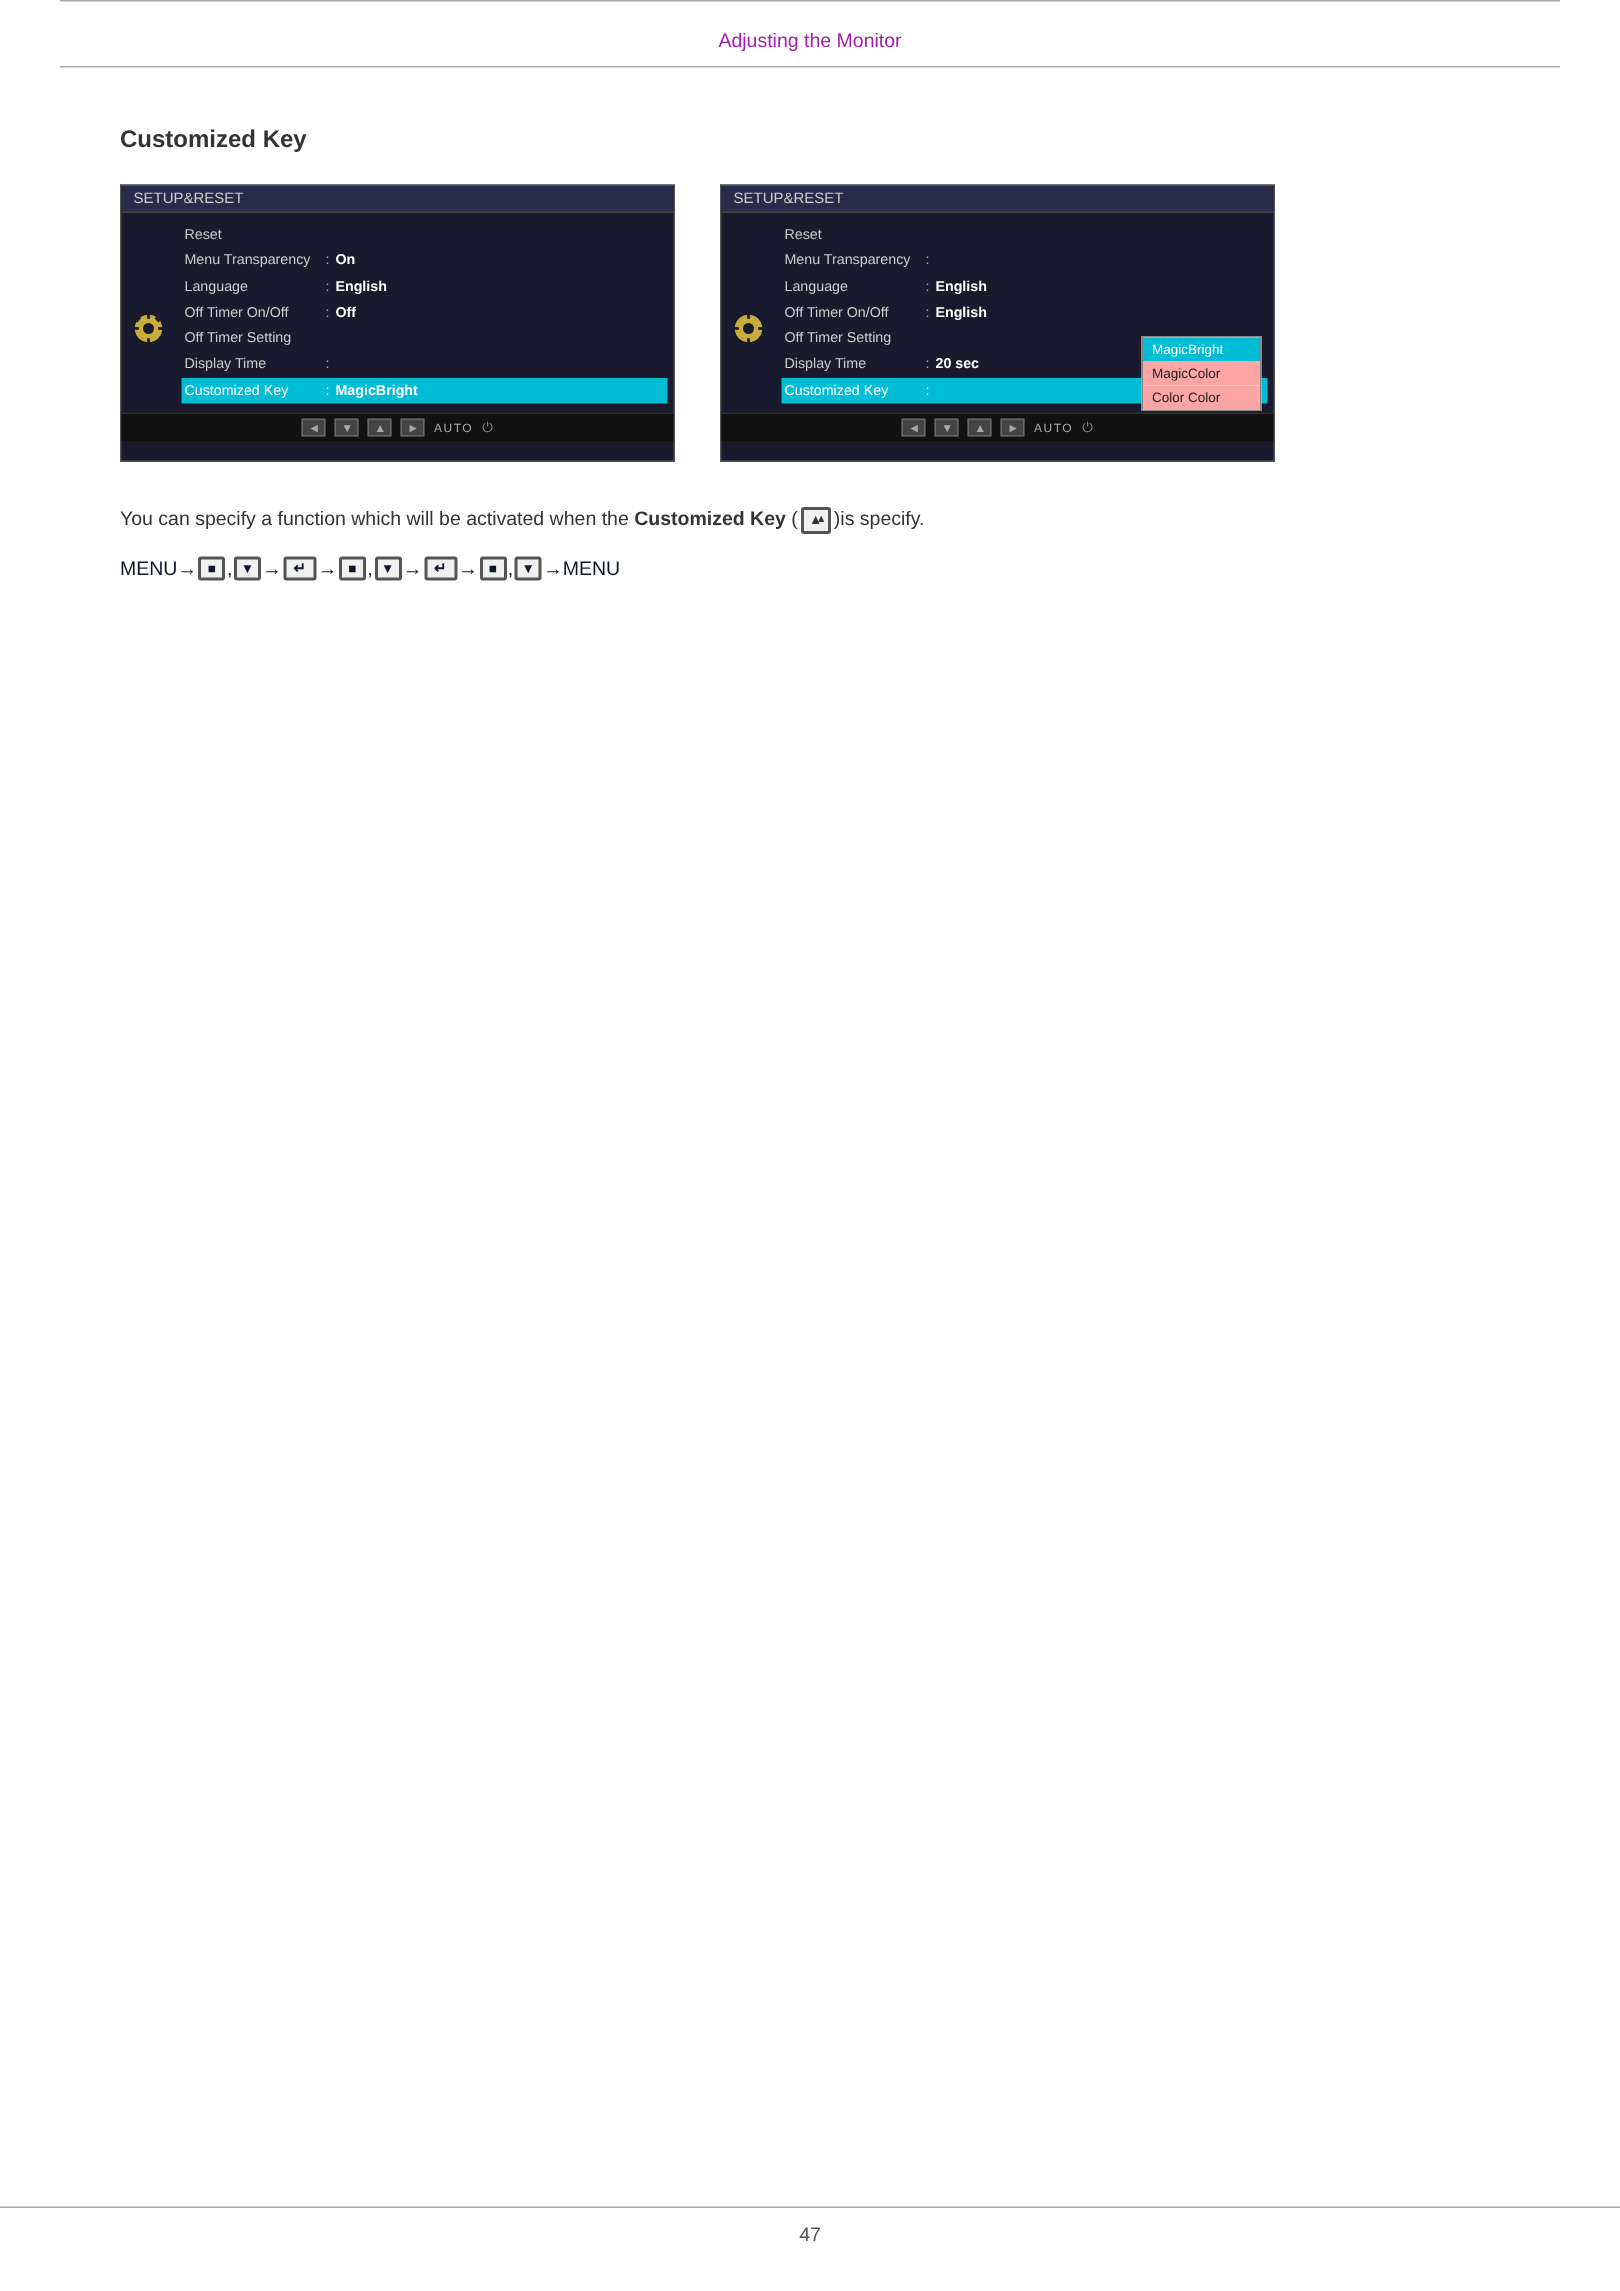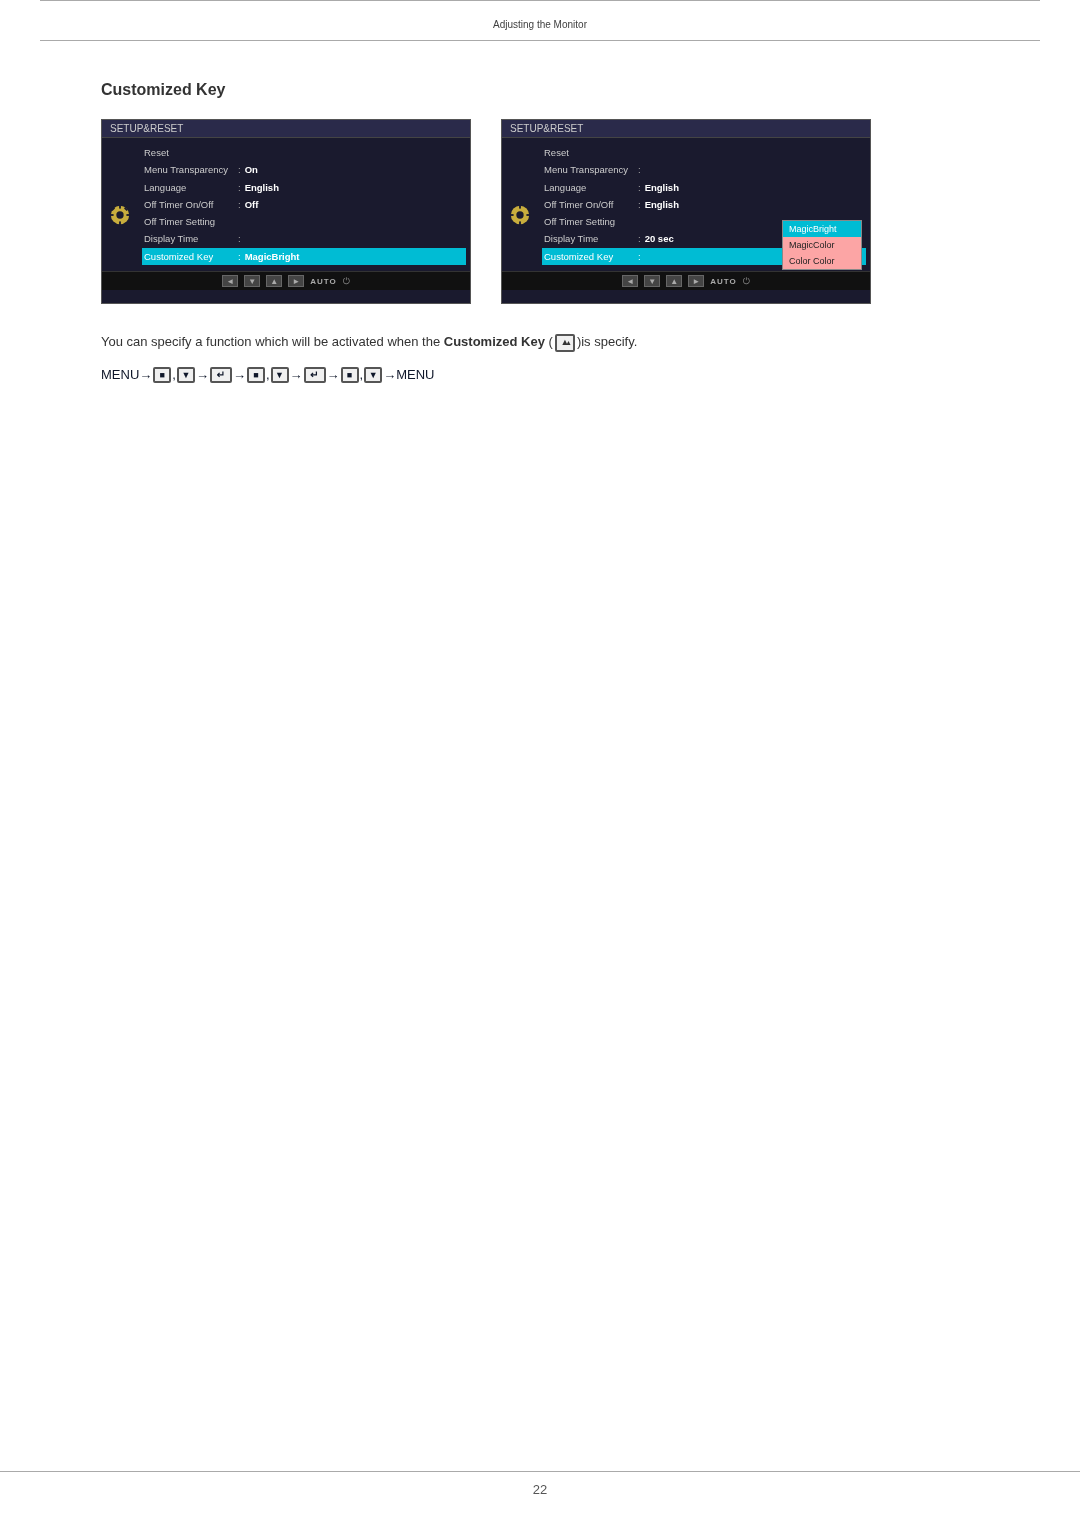--- a/index.html
+++ b/index.html
@@ -9,29 +9,28 @@
       font-size: 13px;
       color: #333;
       width: 1080px;
       min-height: 1527px;
       position: relative;
     }
 
     .page-header {
       text-align: center;
       padding: 18px 0 10px 0;
-      font-size: 10px;
-      color: #404040;
+      font-size: 13px;
+      color: #a21caf;
       border-bottom: 1px solid #aaa;
       margin: 0 40px;
     }
 
     .content-area {
       padding: 40px 80px;
-      margin-left: 21px;
     }
 
     .section-title {
       font-size: 16px;
       font-weight: bold;
       margin-bottom: 20px;
     }
 
     .monitors-row {
       display: flex;
@@ -172,21 +171,21 @@
     }
 
     .osd-btn-arrow {
       color: #aaa;
       font-size: 8px;
     }
 
     .osd-btn-auto {
       color: #aaa;
       font-size: 8px;
-      font-weight: bold;
+      font-weight: normal;
       letter-spacing: 1px;
     }
 
     .osd-btn-power {
       color: #888;
       font-size: 9px;
     }
 
     
     .description-text {
@@ -450,14 +449,14 @@
     <span class="nav-btn">■</span>
     <span>,</span>
     <span class="nav-btn">▼</span>
     <span> →</span>
     <span>MENU</span>
   </div>
 
 </div>
 
 <div class="page-footer">
-  <span>22</span>
+  <span>47</span>
 </div>
 
 </body></html>

